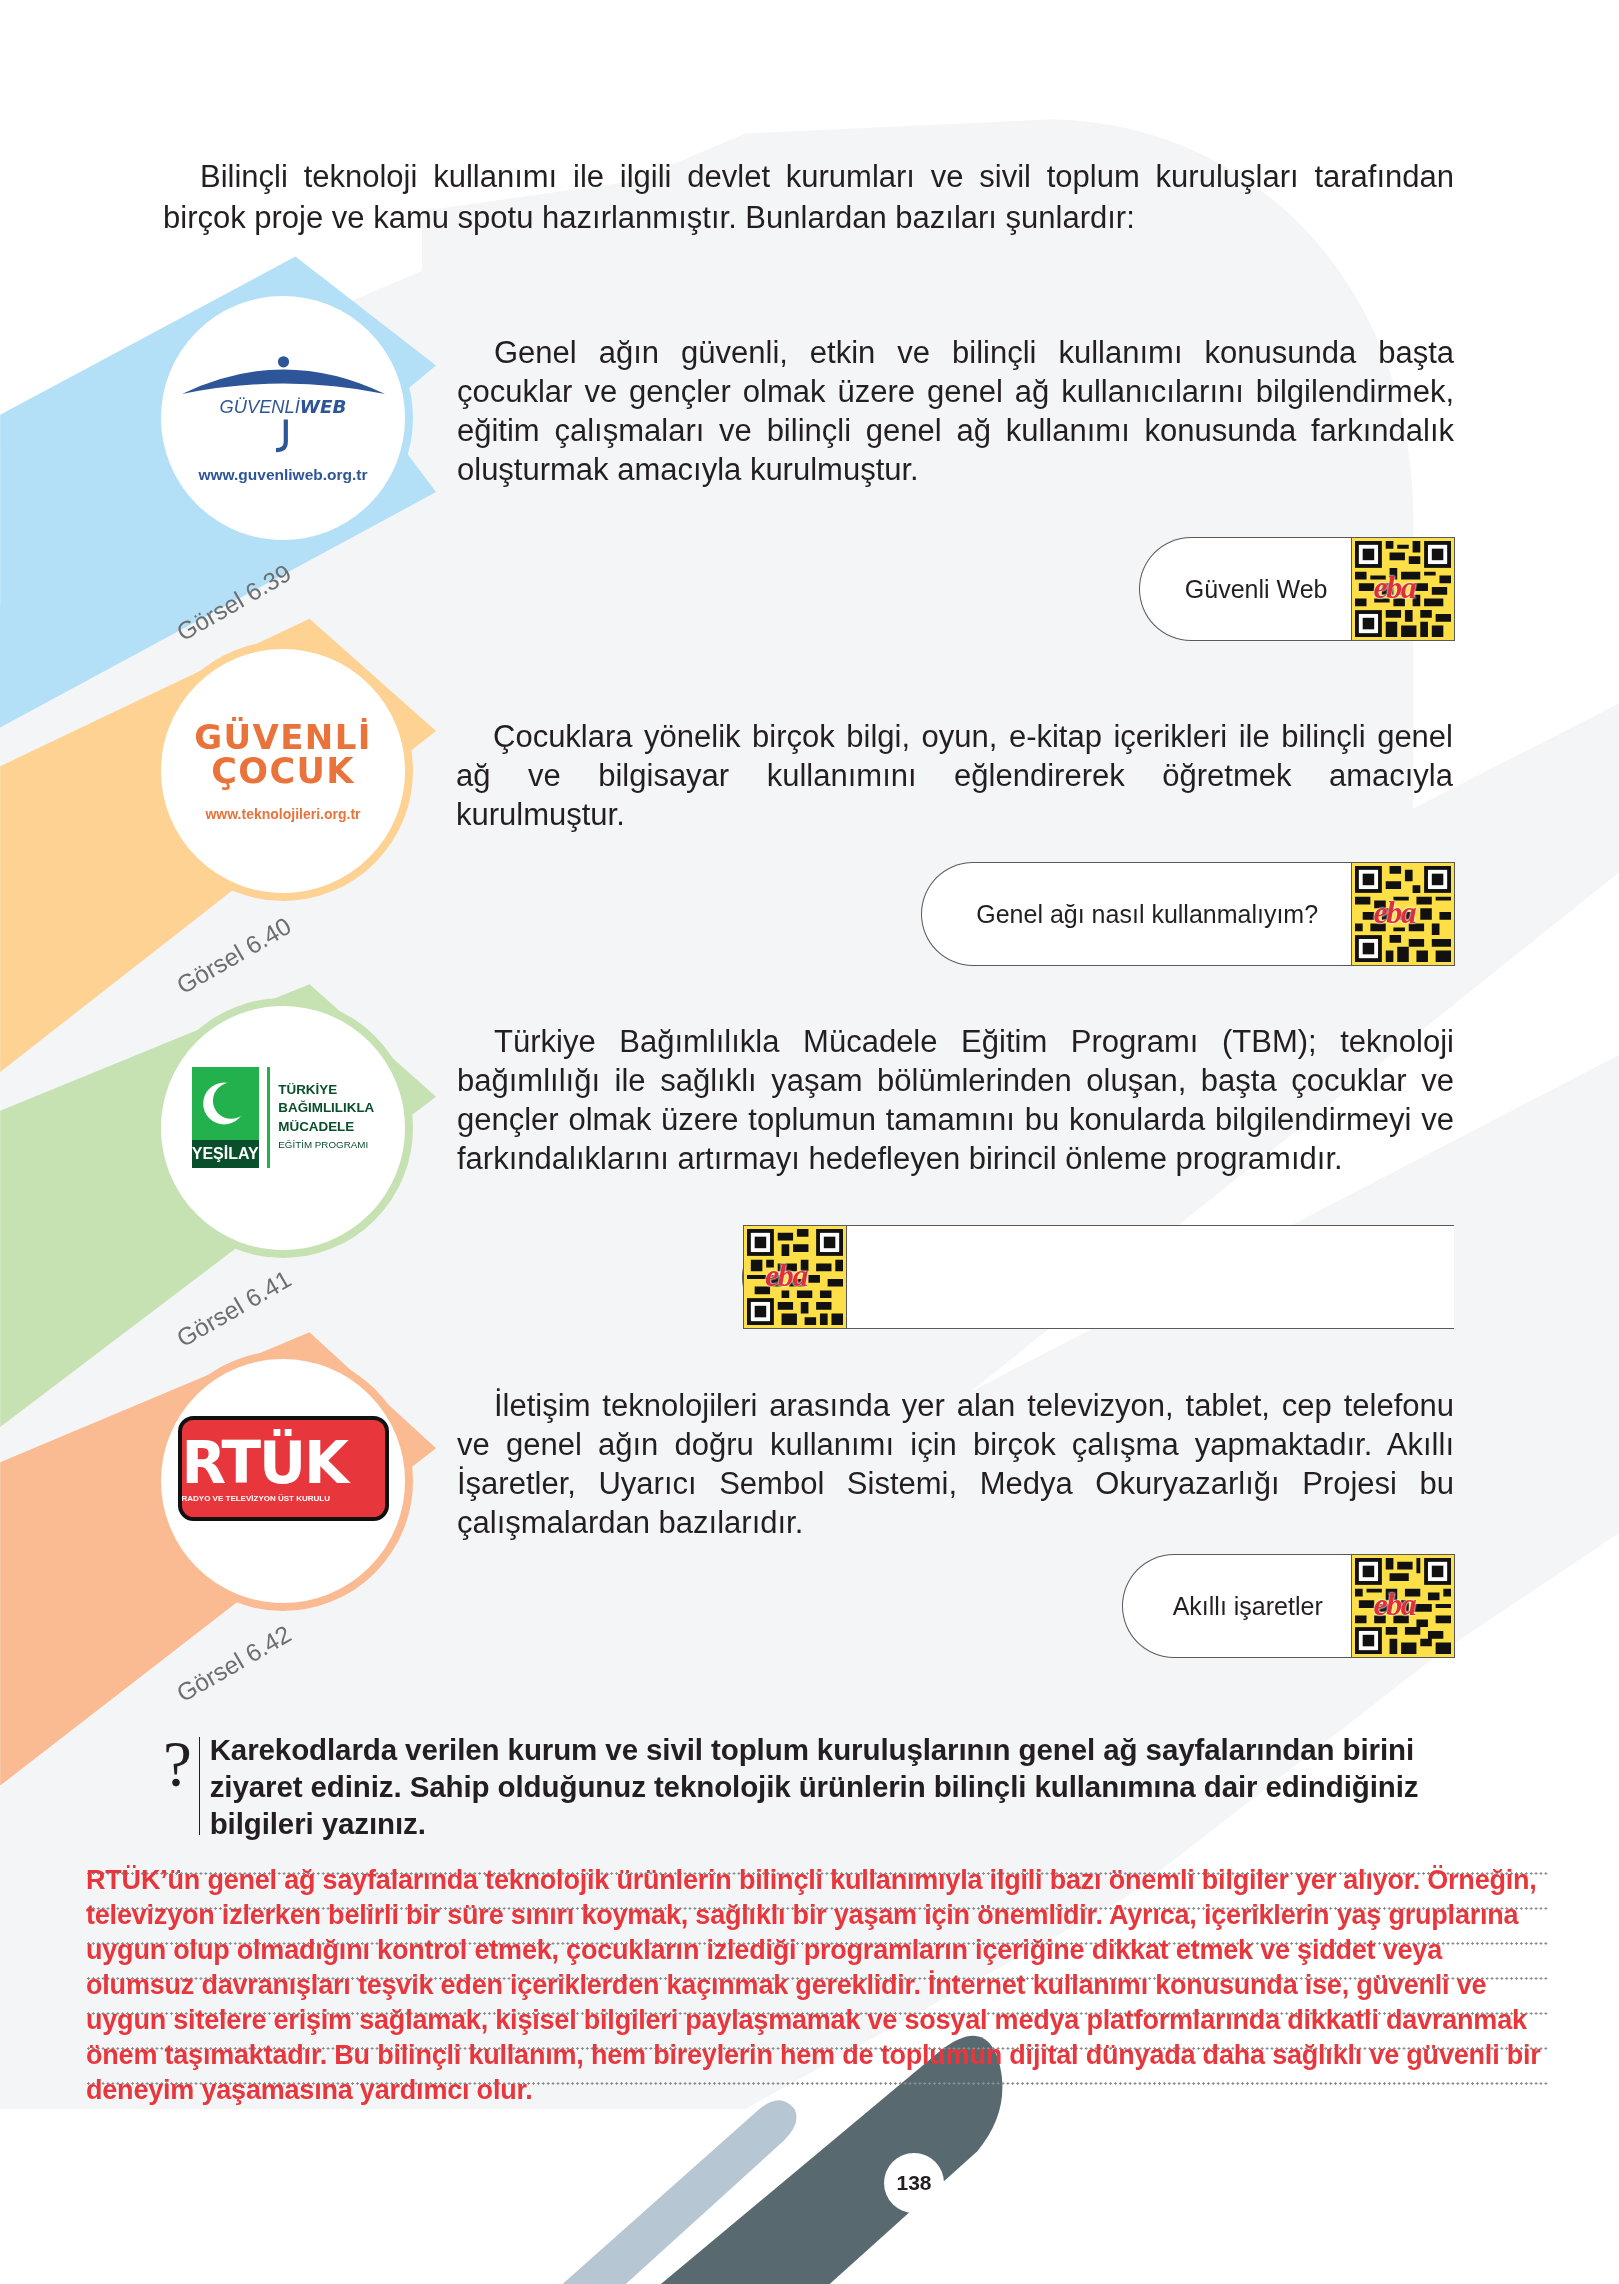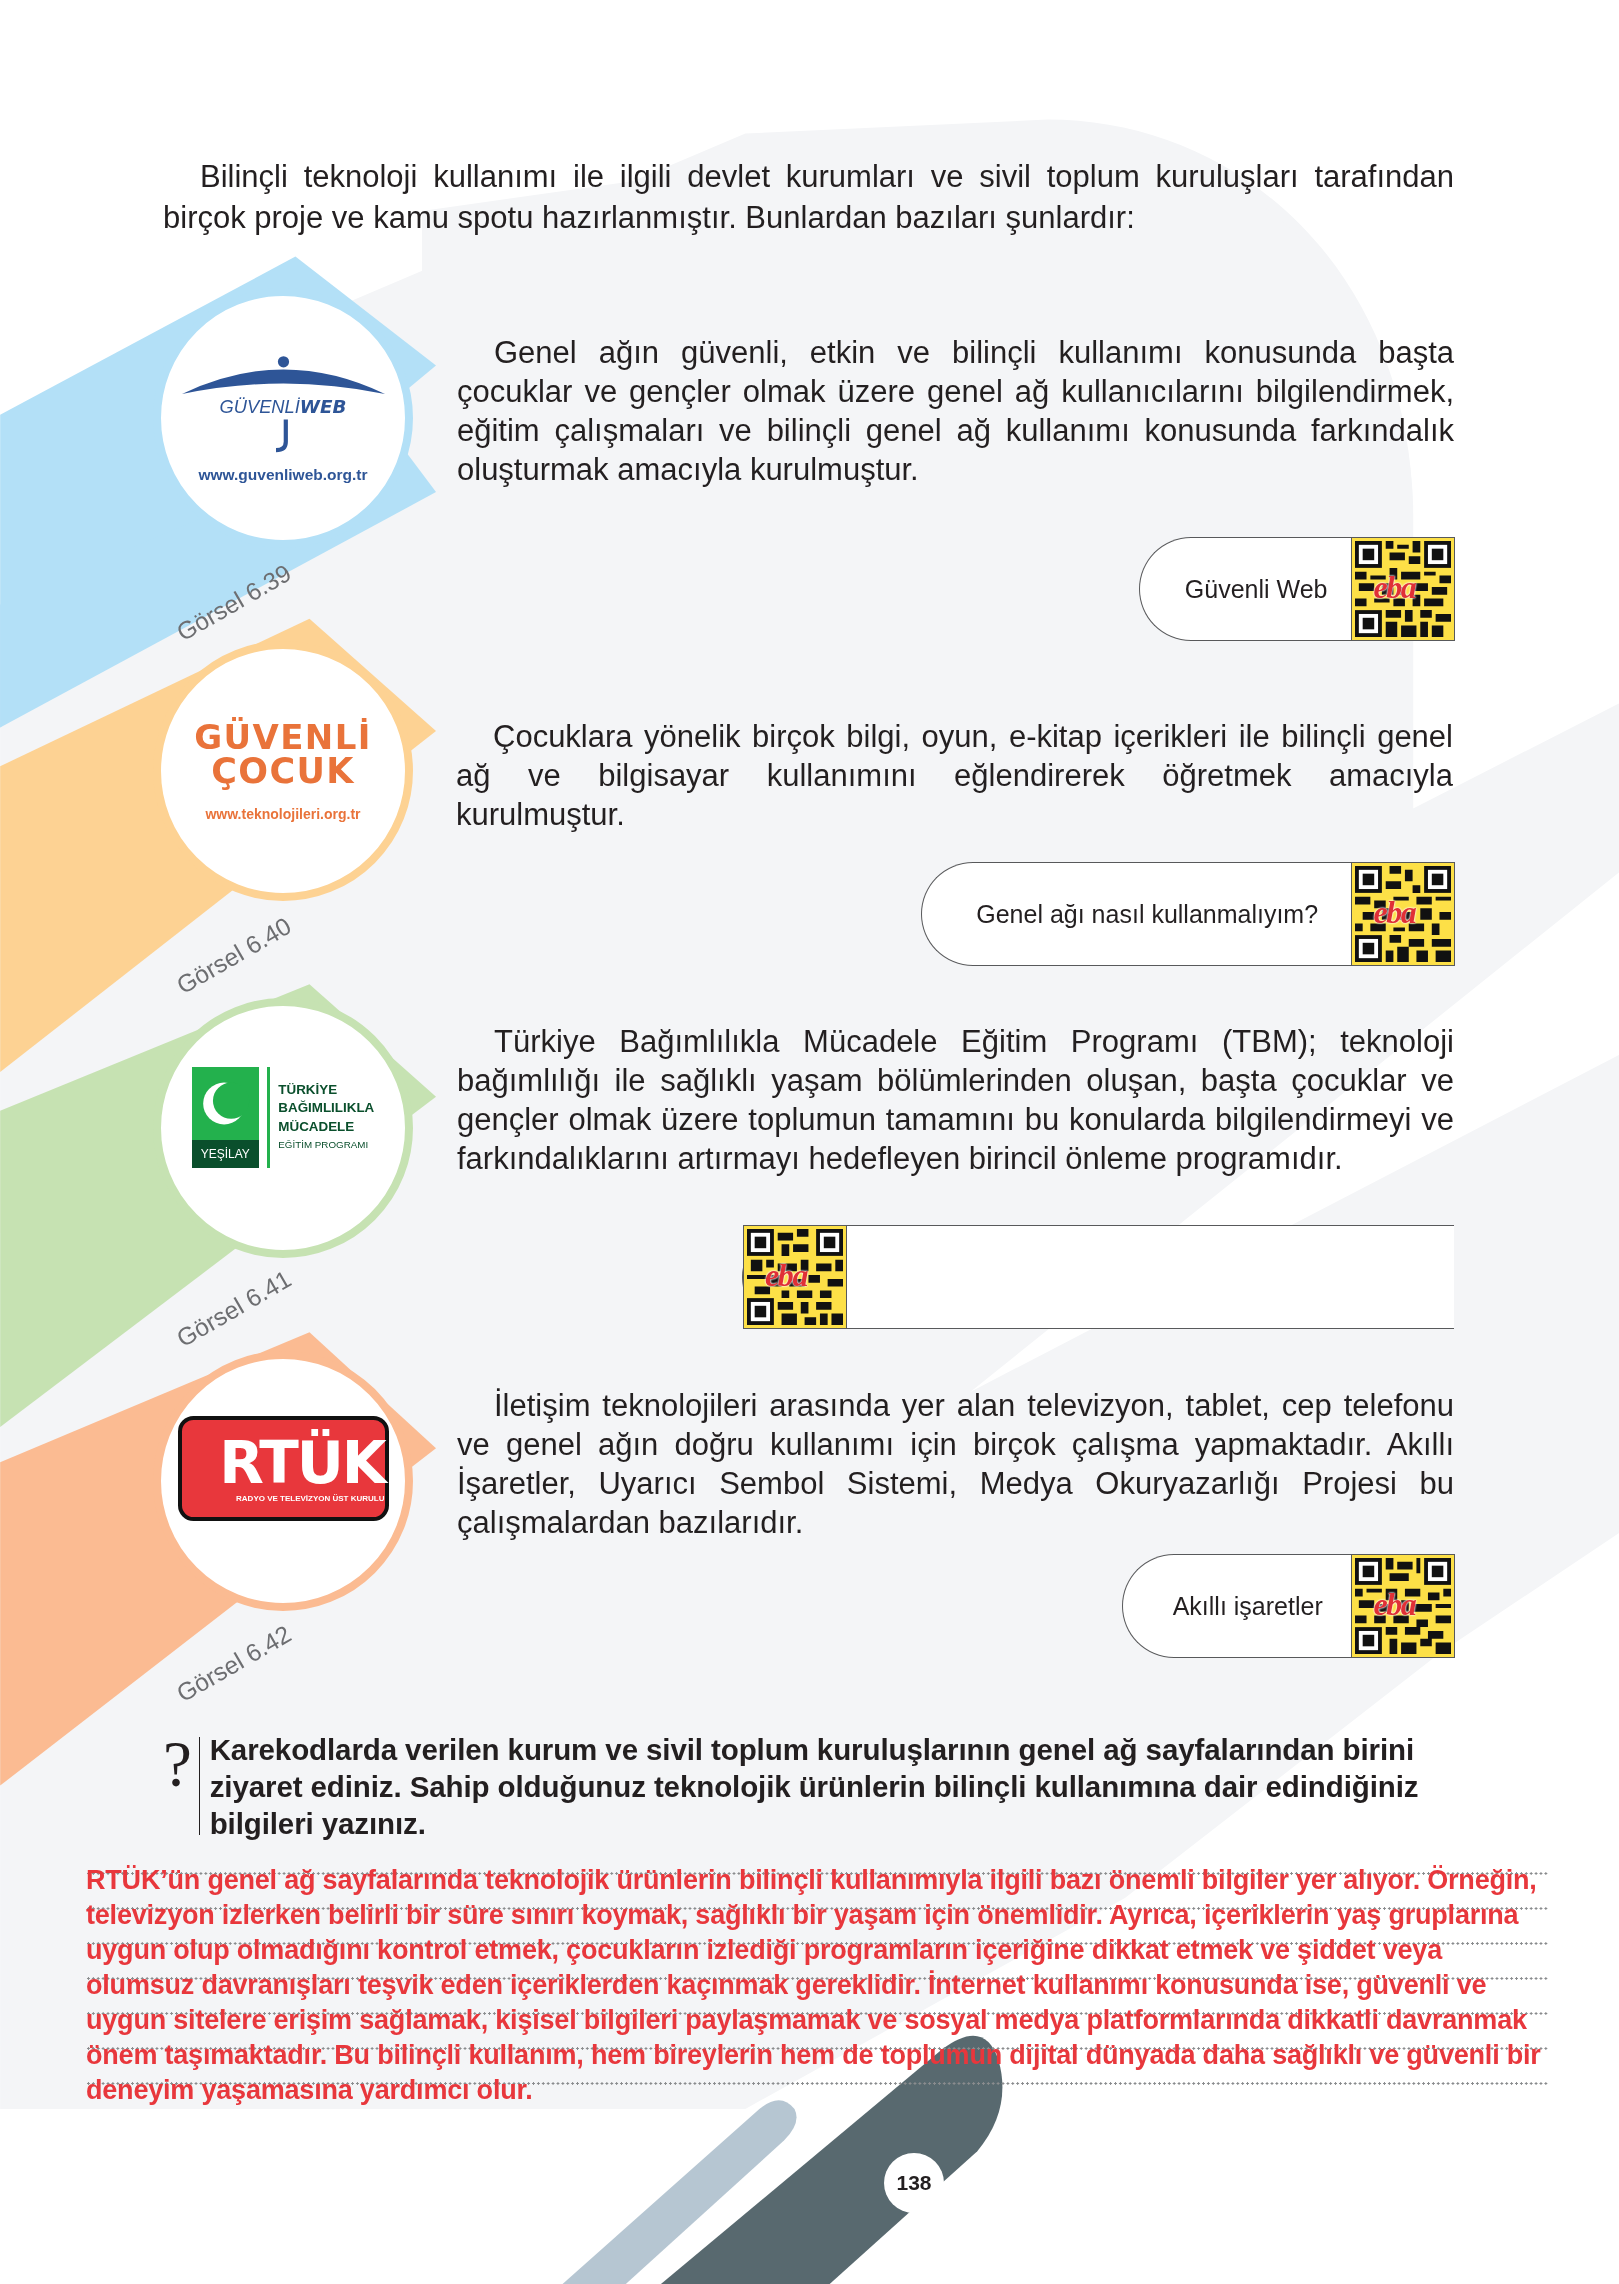--- a/index.html
+++ b/index.html
@@ -161,21 +161,21 @@
   </div>
 </div>
 
 <div class="logo-circle" style="left:153px; top:998px; width:260px; height:260px; border:8.4px solid #c6e2b2;">
   <div style="display:flex; align-items:stretch; margin-top:-21px;">
     <div style="width:67px; height:101px; background:#23b14d; position:relative; display:flex; flex-direction:column;">
       <svg width="67" height="73" viewBox="0 0 96 104">
         <circle cx="46" cy="52" r="30" fill="#fff"></circle>
         <circle cx="56" cy="48" r="26" fill="#23b14d"></circle>
       </svg>
-      <div style="flex:1; background:#0a4f2c; color:#fff; font-weight:normal; font-size:12px; display:flex; align-items:center; justify-content:center;">YEŞİLAY</div>
+      <div style="flex:1; background:#0a4f2c; color:#fff; font-weight:bold; font-size:16px; display:flex; align-items:center; justify-content:center;">YEŞİLAY</div>
     </div>
     <div style="width:2.8px; background:#23b14d; margin:0 8.4px;"></div>
     <div style="color:#0a4f2c; font-weight:bold; font-size:13.4px; line-height:18.3px; display:flex; flex-direction:column; justify-content:center;">
       <span>TÜRKİYE</span>
       <span>BAĞIMLILIKLA</span>
       <span>MÜCADELE</span>
       <span style="font-size:9.8px; font-weight:normal;">EĞİTİM PROGRAMI</span>
     </div>
   </div>
 </div>
@@ -195,21 +195,21 @@
       <rect x="0" y="18" width="7" height="7" fill="#111"></rect>
         <rect x="1" y="19" width="5" height="5" fill="#fff"></rect>
         <rect x="2" y="20" width="3" height="3" fill="#111"></rect>
       <path d="M8 1h4v2h-4zM13 0h3v2h-3zM9 4h2v3h-2zM12 4h4v2h-4zM1 8h3v3h-3zM5 8h2v2h-2zM8 9h5v2h-5zM14 8h2v3h-2zM18 9h4v2h-4zM23 8h2v3h-2zM0 12h5v1h-5zM6 12h3v3h-3zM11 13h4v2h-4zM16 12h3v2h-3zM21 13h4v2h-4zM2 15h4v2h-4zM9 16h2v2h-2zM13 16h4v2h-4zM19 16h3v2h-3zM8 19h4v2h-4zM14 19h2v3h-2zM18 19h4v2h-4zM9 22h4v3h-4zM15 23h3v2h-3zM19 22h2v3h-2zM22 22h3v3h-3z" fill="#111"></path>
     </svg>
     <span class="eba">eba</span>
   </div>
 </div>
 
 <div class="logo-circle" style="left:153px; top:1351px; width:260px; height:260px; border:8.4px solid #fbbb92;">
-  <div style="width:211px; height:105px; background:#e8373c; border:4.9px solid #111; border-radius:15.5px; box-sizing:border-box; display:flex; flex-direction:column; align-items:flex-end; justify-content:center; margin-top:-25px;">
+  <div style="width:211px; height:105px; background:#e8373c; border:4.9px solid #111; border-radius:15.5px; box-sizing:border-box; display:flex; flex-direction:column; align-items:flex-start; justify-content:center; margin-top:-25px;">
     <div style="font-family:'DejaVu Sans',sans-serif; font-weight:bold; font-size:58px; line-height:58px; color:#fff; letter-spacing:-2.1px;">RTÜK</div>
     <div style="font-size:8px; font-weight:bold; color:#fff; margin-top:2.8px;">RADYO VE TELEVİZYON ÜST KURULU</div>
   </div>
 </div>
 <div class="caption" style="left:186px; top:1680px;">Görsel 6.42</div>
 
 <p class="abs para" style="left:457px; top:1386px; width:997px; margin:0;">İletişim teknolojileri arasında yer alan televizyon, tablet, cep telefonu ve genel ağın doğru kullanımı için birçok çalışma yapmaktadır. Akıllı İşaretler, Uyarıcı Sembol Sistemi, Medya Okuryazarlığı Projesi bu çalışmalardan bazılarıdır.</p>
 
 <div class="qr-pill" style="left:1122px; top:1554px; width:332px;">
   <span class="label">Akıllı işaretler</span>

